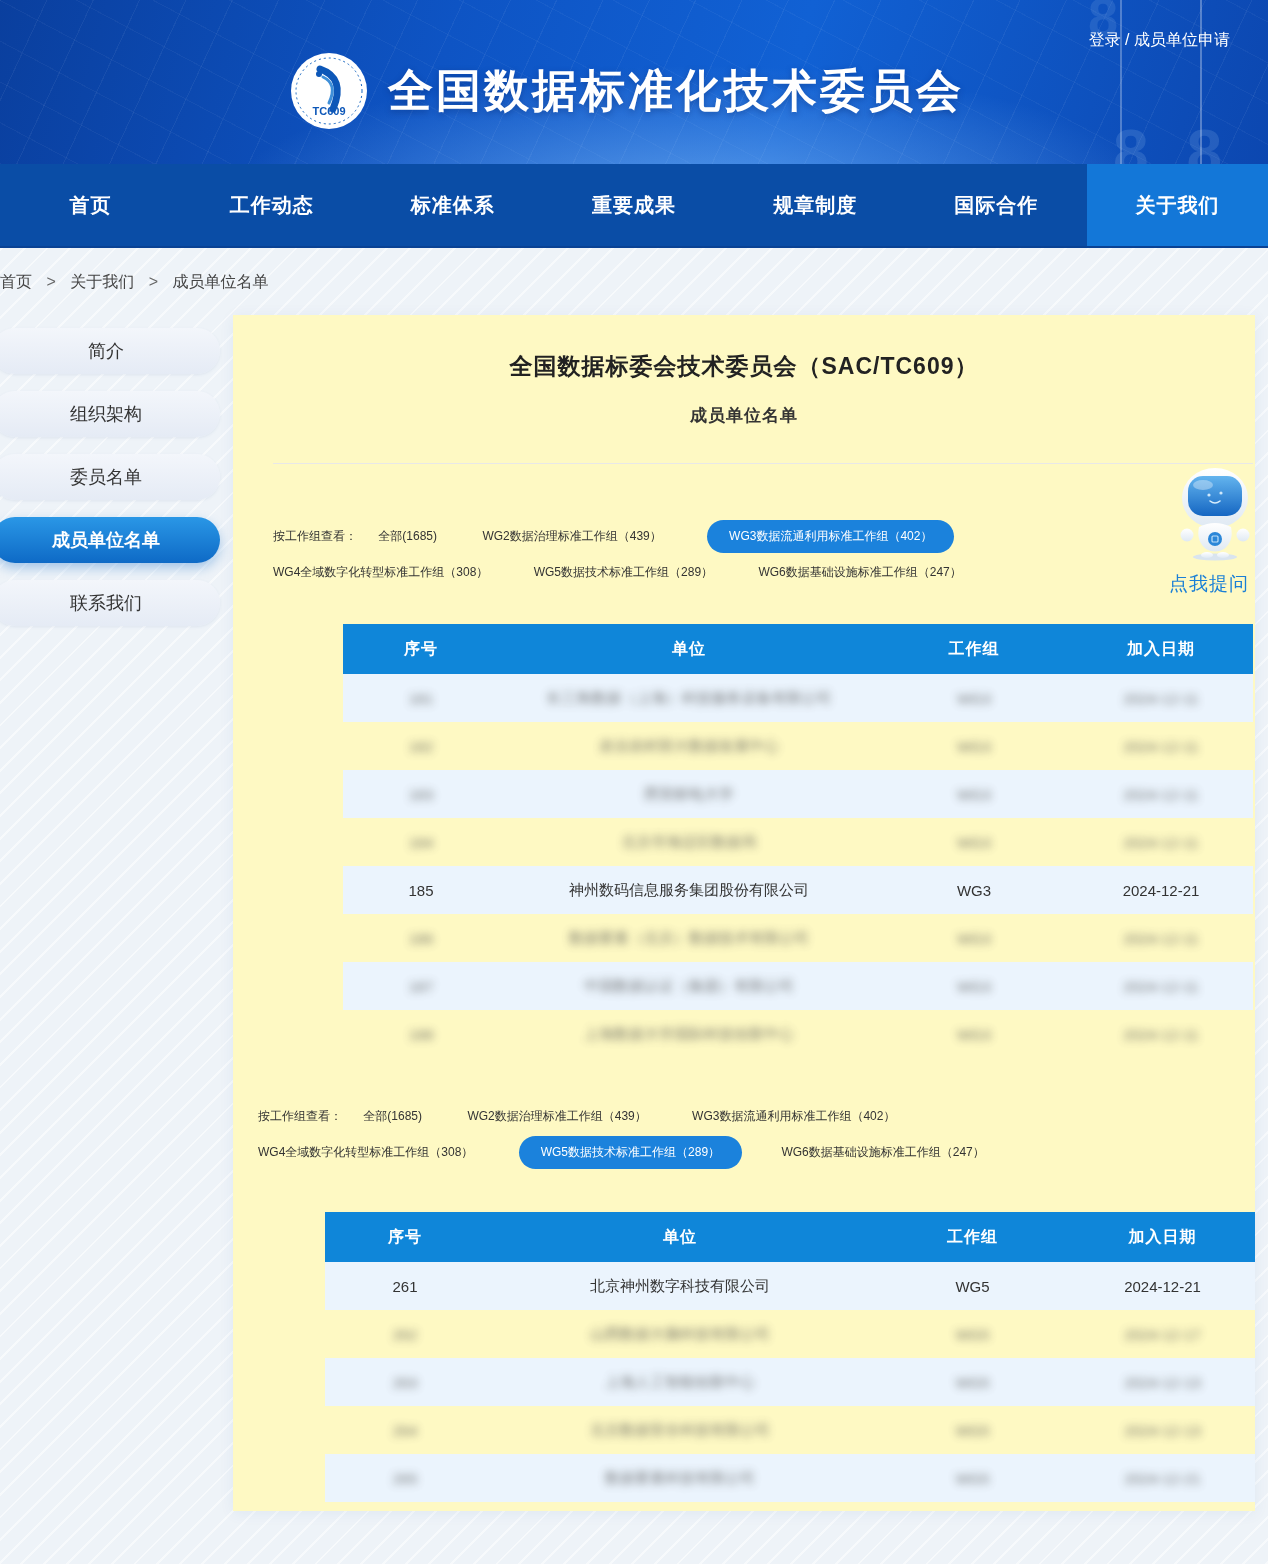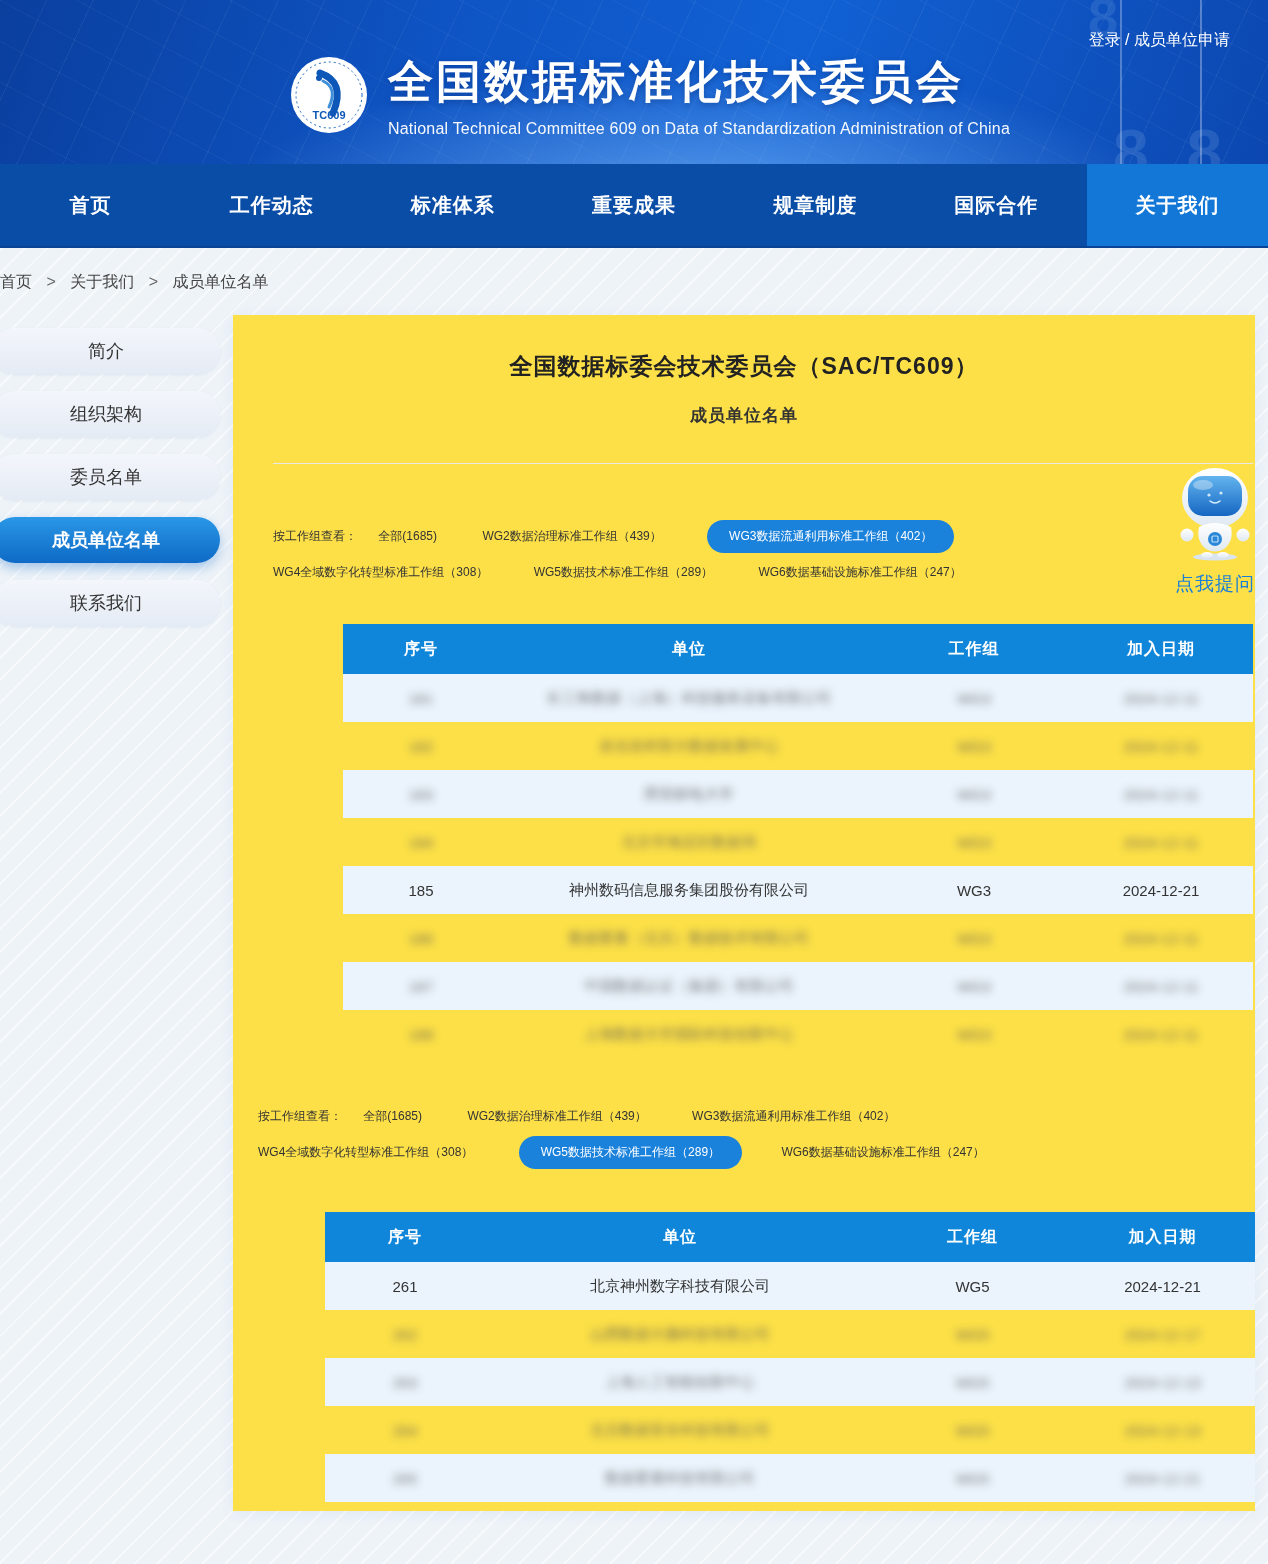--- a/index.html
+++ b/index.html
@@ -64,21 +64,21 @@
     box-shadow:0 1px 3px rgba(80,110,160,.10);
   }
   .side-item.active {
     color:#fff; font-weight:bold;
     background:linear-gradient(180deg,#2a97e6,#0e6ac6);
     box-shadow:0 5px 12px rgba(20,110,200,.35);
   }
 
   .content {
     position:relative; margin-left:233px; width:1022px; min-height:1196px;
-    background:#fde047; box-shadow:0 2px 14px rgba(30,80,160,.07);
+    background:#fef9c3; box-shadow:0 2px 14px rgba(30,80,160,.07);
   }
   .page-title { padding-top:36px; text-align:center; font-size:23px; font-weight:bold; color:#222; letter-spacing:1px; }
   .page-subtitle { margin-top:22px; text-align:center; font-size:17px; font-weight:bold; color:#333; letter-spacing:1px; }
   .content hr { border:none; border-top:1px solid #e8e8e8; margin:36px 2px 0 40px; }
 
   
   .filters { margin:54px 0 0 40px; font-size:12px; color:#333; }
   .filters.second { margin:40px 0 0 25px; }
   .filter-line { line-height:36px; white-space:nowrap; }
   .filter-label { margin-right:18px; }
@@ -95,42 +95,41 @@
   th {
     background:#0f86d9; color:#fff; font-size:16px; font-weight:bold;
     height:50px; text-align:center; letter-spacing:1px;
   }
   td { height:48px; text-align:center; font-size:15px; color:#333; overflow:hidden; }
   tr.alt { background:#ebf4fd; }
   td span { display:inline-block; }
   tr.blur td span { filter:blur(4px); opacity:.8; color:#555; }
 
   
-  .assistant { position:absolute; right:-6px; top:150px; width:92px; text-align:center; cursor:pointer; z-index:5; }
+  .assistant { position:absolute; right:-6px; top:150px; width:92px; text-align:left; cursor:pointer; z-index:5; }
   .assistant-label { margin-top:6px; font-size:19px; color:#1a7fd6; letter-spacing:1px; }
 </style>
 </head>
 <body>
 
 <header class="banner">
   <div class="login-link">登录 / 成员单位申请</div>
   <div class="brand">
     <div class="logo">
       <svg viewBox="0 0 78 78" width="78" height="78">
         <circle cx="39" cy="39" r="38" fill="#ffffff"></circle>
         <circle cx="39" cy="39" r="33" fill="none" stroke="#1565c0" stroke-width="1" stroke-dasharray="2 3"></circle>
         <path d="M30 17 q26 9 13 40" fill="none" stroke="#0d57b8" stroke-width="7" stroke-linecap="round"></path>
         <path d="M33 25 q15 7 6 26" fill="none" stroke="#3f8fd8" stroke-width="3" stroke-linecap="round"></path>
         <circle cx="29" cy="22" r="3" fill="#0d57b8"></circle>
         <text x="39" y="63" text-anchor="middle" font-size="11" font-weight="bold" fill="#0d57b8" font-family="Liberation Sans, sans-serif">TC609</text>
       </svg>
     </div>
     <div class="titles">
       <div class="site-title">全国数据标准化技术委员会</div>
-      <div class="site-subtitle">National Technical Committee 609 on Data of Standardization Administration of China</div>
     </div>
   </div>
 </header>
 
 <nav class="mainnav">
   <div class="nav-item">首页</div>
   <div class="nav-item">工作动态</div>
   <div class="nav-item">标准体系</div>
   <div class="nav-item">重要成果</div>
   <div class="nav-item">规章制度</div>

